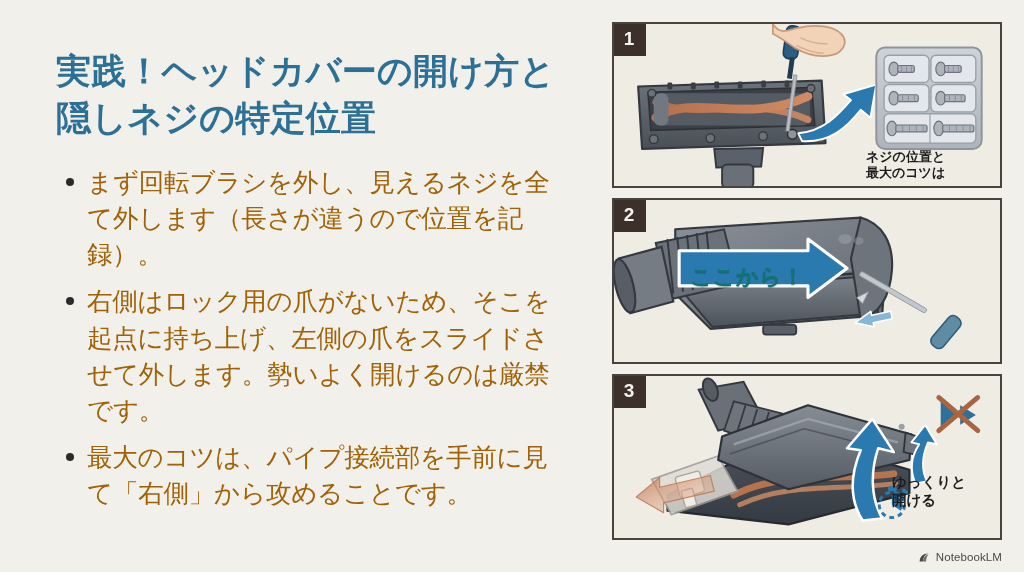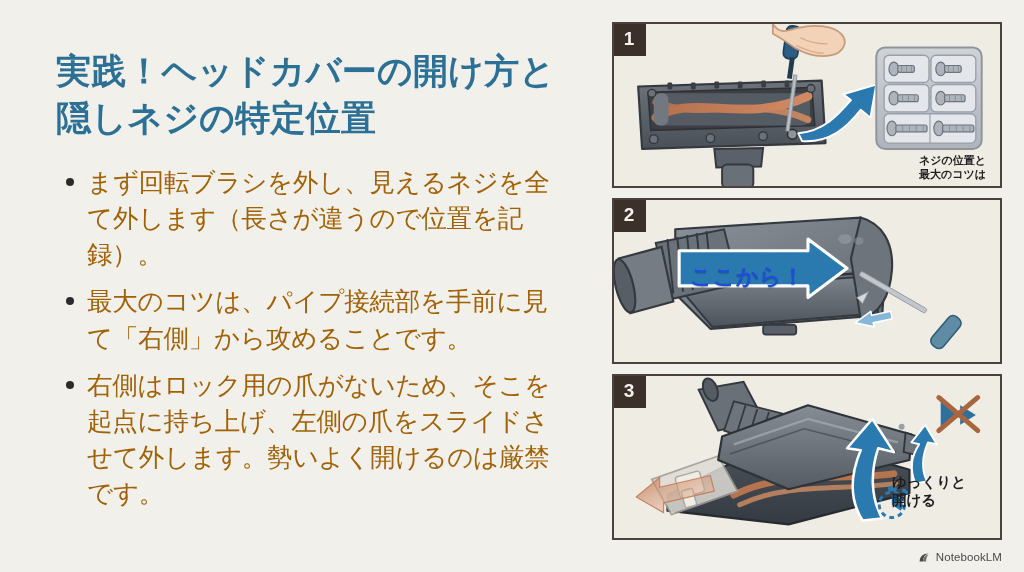--- a/index.html
+++ b/index.html
@@ -111,34 +111,34 @@
     z-index: 5;
   }
   .panel-art svg { display: block; width: 100%; height: 100%; }
 
   
   .caption {
     position: absolute;
     z-index: 30;
     color: #1d1d1d;
     font-weight: bold;
-    font-size: 11px;
+    font-size: 13px;
     line-height: 1.22;
-    text-align: right;
+    text-align: left;
   }
   #cap-tray { right: 14px; bottom: 5px; width: 120px; }
   #cap-slow {
     right: 10px; bottom: 28px; width: 98px;
     text-align: left; font-size: 14.5px; line-height: 1.24;
   }
 
   .arrow-label {
     position: absolute;
     z-index: 32;
-    color: #1d4ed8;
+    color: #0f766e;
     font-weight: bold;
     font-size: 22px;
     letter-spacing: 0.5px;
     text-shadow: 0 1px 1px rgba(0,0,0,.25);
   }
   #lbl-koko { left: 76px; top: 62px; }
 
   
   .watermark {
     position: absolute;
@@ -161,25 +161,25 @@
 
     <h1 class="page-title">実践！ヘッドカバーの開け方と隠しネジの特定位置</h1>
 
     <ul class="bullet-list">
       <li class="bullet-item">
         <span class="bullet-dot"></span>
         <span class="bullet-text">まず回転ブラシを外し、見えるネジを全て外します（長さが違うので位置を記録）。</span>
       </li>
       <li class="bullet-item">
         <span class="bullet-dot"></span>
-        <span class="bullet-text">最大のコツは、パイプ接続部を手前に見て「右側」から攻めることです。</span>
+        <span class="bullet-text">右側はロック用の爪がないため、そこを起点に持ち上げ、左側の爪をスライドさせて外します。勢いよく開けるのは厳禁です。</span>
       </li>
       <li class="bullet-item">
         <span class="bullet-dot"></span>
-        <span class="bullet-text">右側はロック用の爪がないため、そこを起点に持ち上げ、左側の爪をスライドさせて外します。勢いよく開けるのは厳禁です。</span>
+        <span class="bullet-text">最大のコツは、パイプ接続部を手前に見て「右側」から攻めることです。</span>
       </li>
     </ul>
   </div>
 
   <div class="panels">
 
     <div class="panel" id="panel-1">
       <div class="panel-badge">1</div>
 
       <div class="panel-art">

